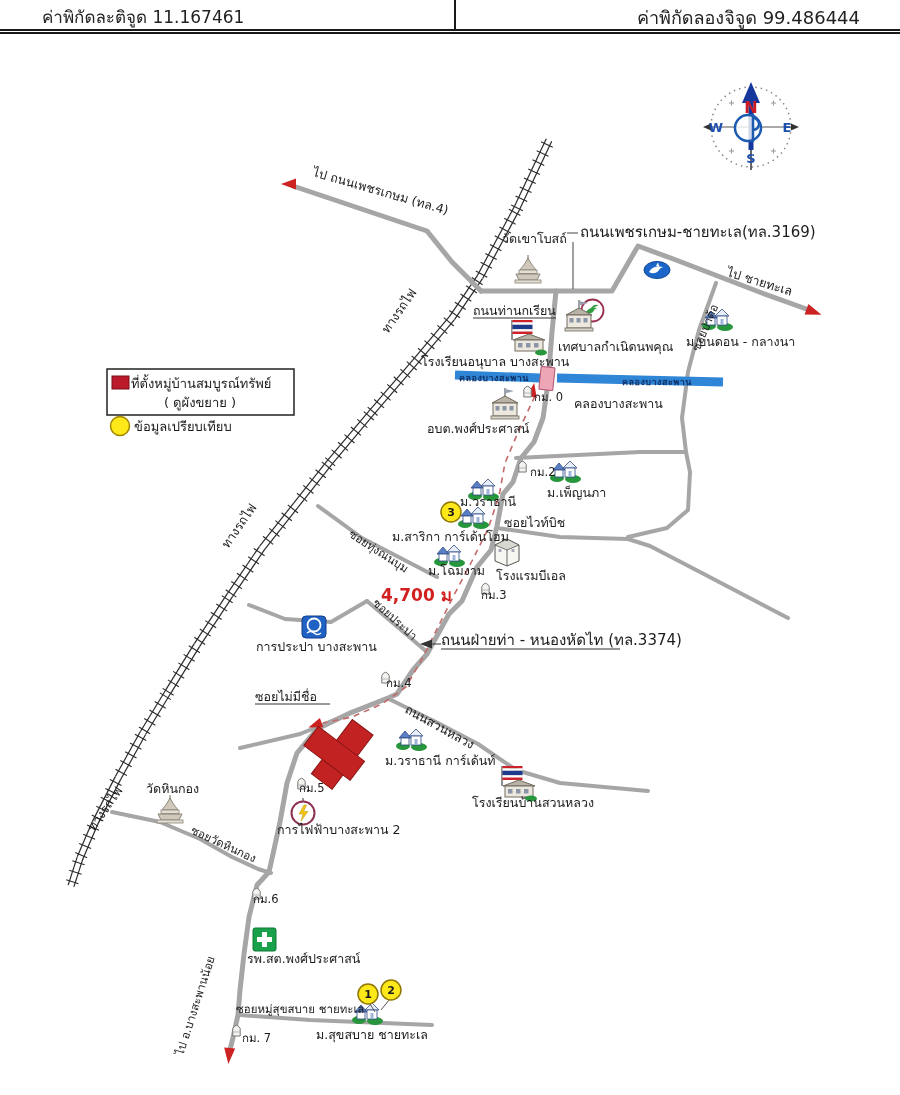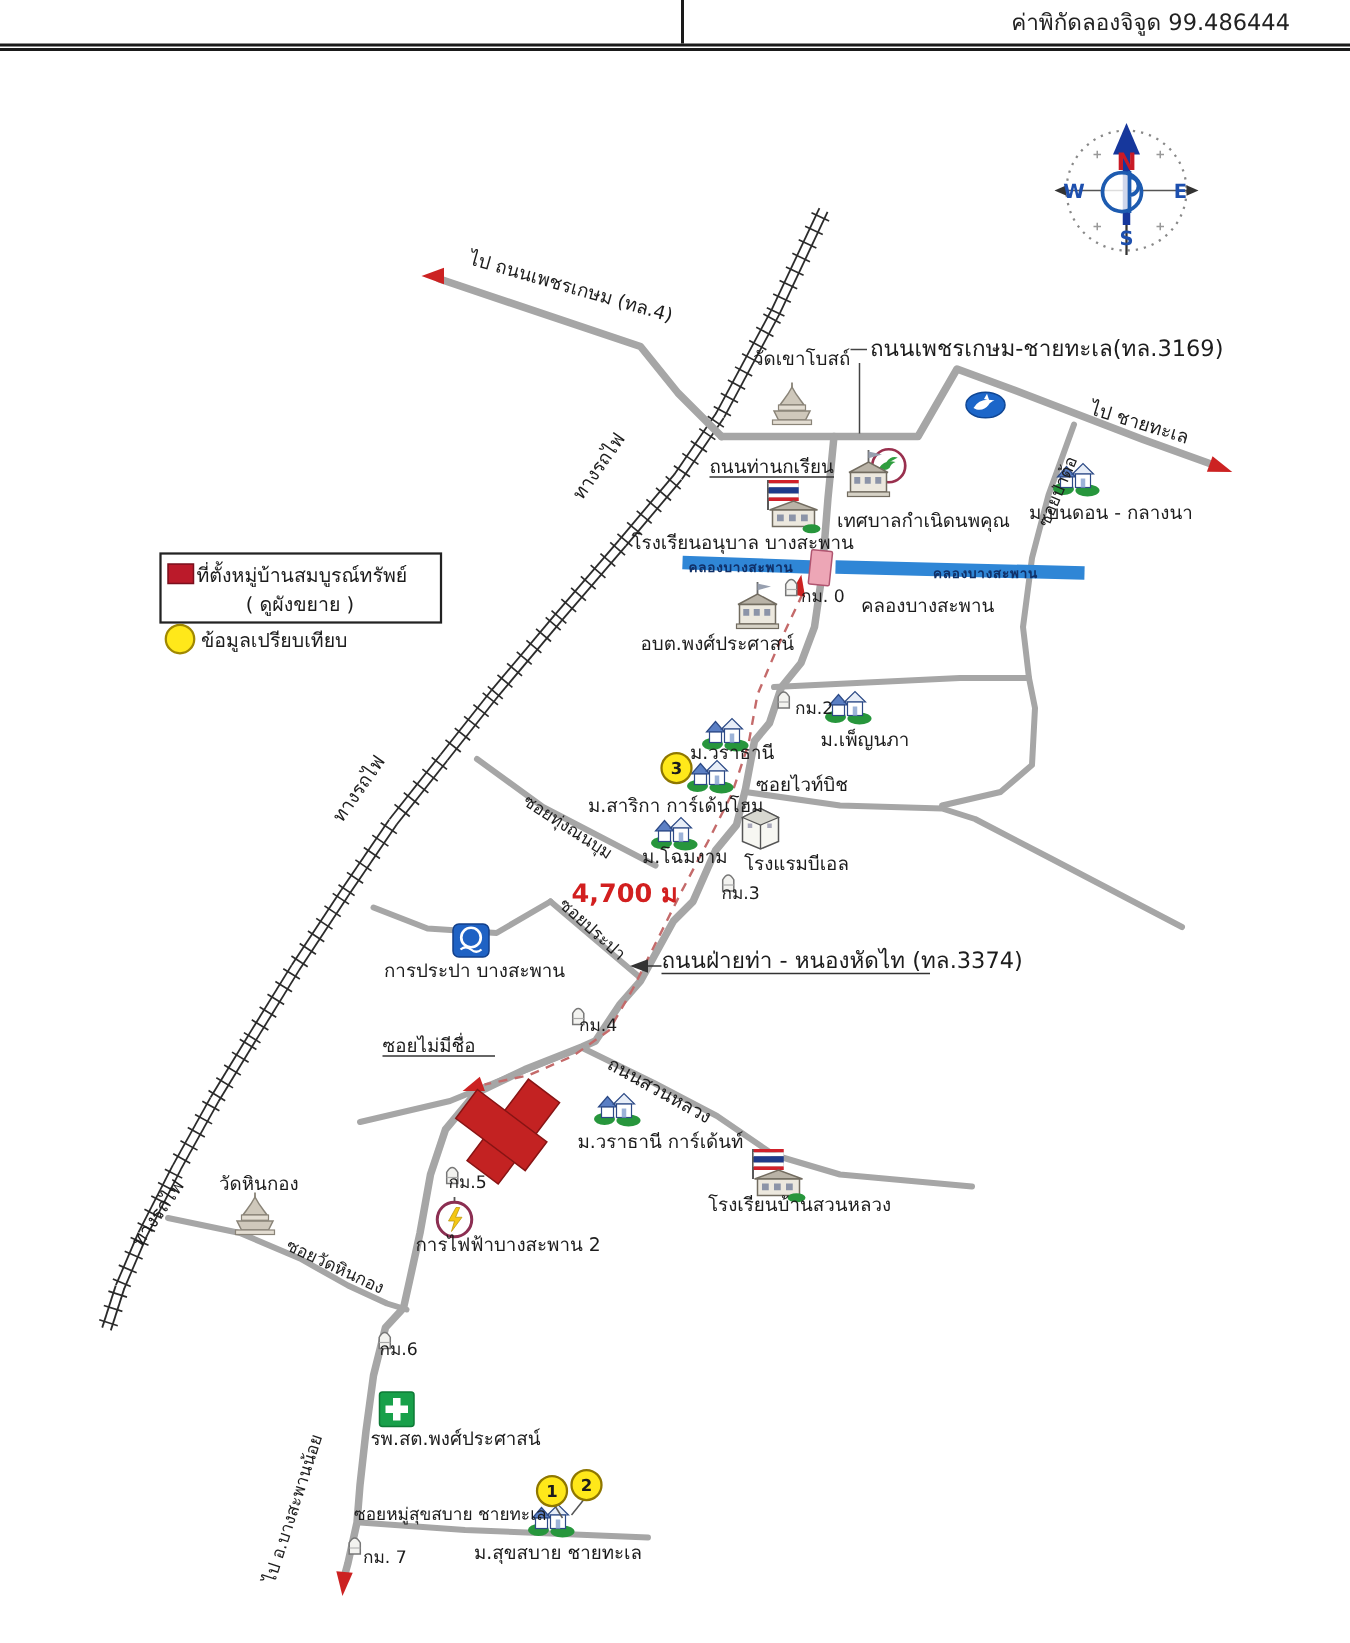--- a/index.html
+++ b/index.html
@@ -3,21 +3,21 @@
 <meta charset="utf-8">
 <style>
   html,body{margin:0;padding:0;}
   body{
     width:900px;height:1095px;position:relative;background:#ffffff;
     font-family:"DejaVu Sans","Liberation Sans",sans-serif;
   }
   .hdr{position:absolute;top:0;left:0;width:900px;height:29px;background:#fff;
        border-bottom:5px double #1a1a1a;z-index:5;}
   .hdr .lat{position:absolute;left:42px;top:3px;font-size:17px;color:#222;white-space:nowrap;}
-  .hdr .lon{position:absolute;right:40px;top:3px;font-size:15px;color:#222;white-space:nowrap;}
+  .hdr .lon{position:absolute;right:40px;top:3px;font-size:18px;color:#222;white-space:nowrap;}
   .hdr .vdiv{position:absolute;left:454px;top:0;width:2px;height:29px;background:#1a1a1a;}
   svg.map{position:absolute;top:0;left:0;}
   text{fill:#1c1c1c;}
   .lbl{font-size:12.5px;}
   .lbl-s{font-size:11.5px;}
   .lbl-b{font-size:15px;}
   .km{font-size:11.5px;}
   .band-txt{font-size:9px;fill:#103068;font-weight:bold;letter-spacing:0.5px;}
   .red-dist{font-size:17px;font-weight:bold;fill:#d21f1f;}
   .compass-letter{font-size:13px;font-weight:bold;fill:#1d4fae;text-anchor:middle;}
@@ -451,15 +451,16 @@
     <circle cx="748" cy="128" r="13" fill="#ffffff" fill-opacity="0.8" stroke="#1d5bb0" stroke-width="2.5"></circle>
     <path d="M753,114 L753,142 M753,118 a6,6 0 1 1 0,12" fill="none" stroke="#1d5bb0" stroke-width="2.5"></path>
     <text class="compass-n" x="751" y="113">N</text>
     <text class="compass-letter" x="716" y="132">W</text>
     <text class="compass-letter" x="787" y="132">E</text>
     <text class="compass-letter" x="751" y="163">S</text>
   </g>
 </svg>
 
 <div class="hdr">
+  <span class="lat">ค่าพิกัดละติจูด 11.167461</span>
   <span class="lon">ค่าพิกัดลองจิจูด 99.486444</span>
   <span class="vdiv"></span>
 </div>
 
 </body></html>

